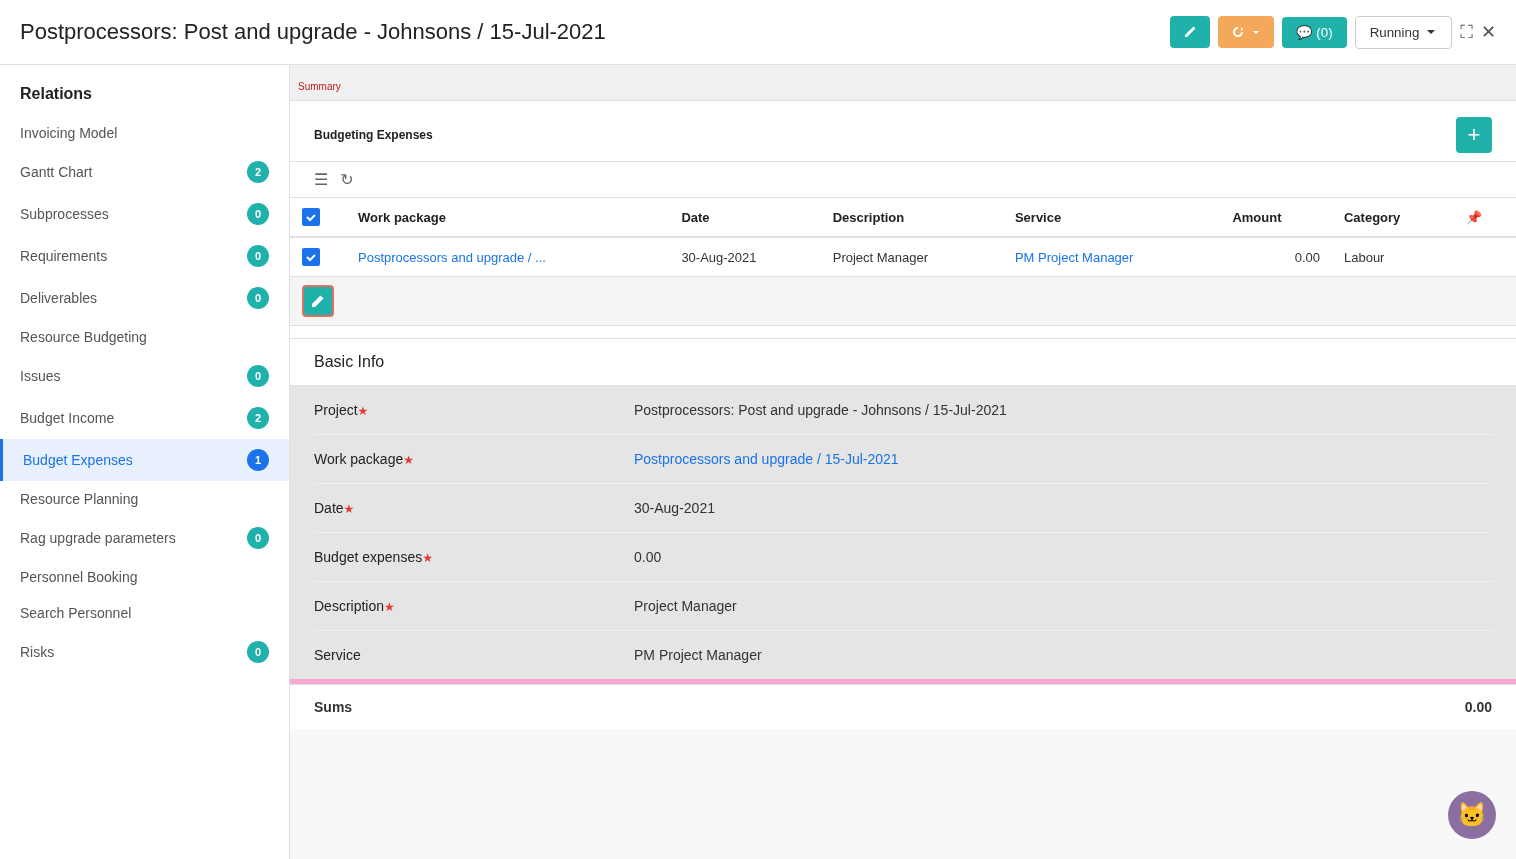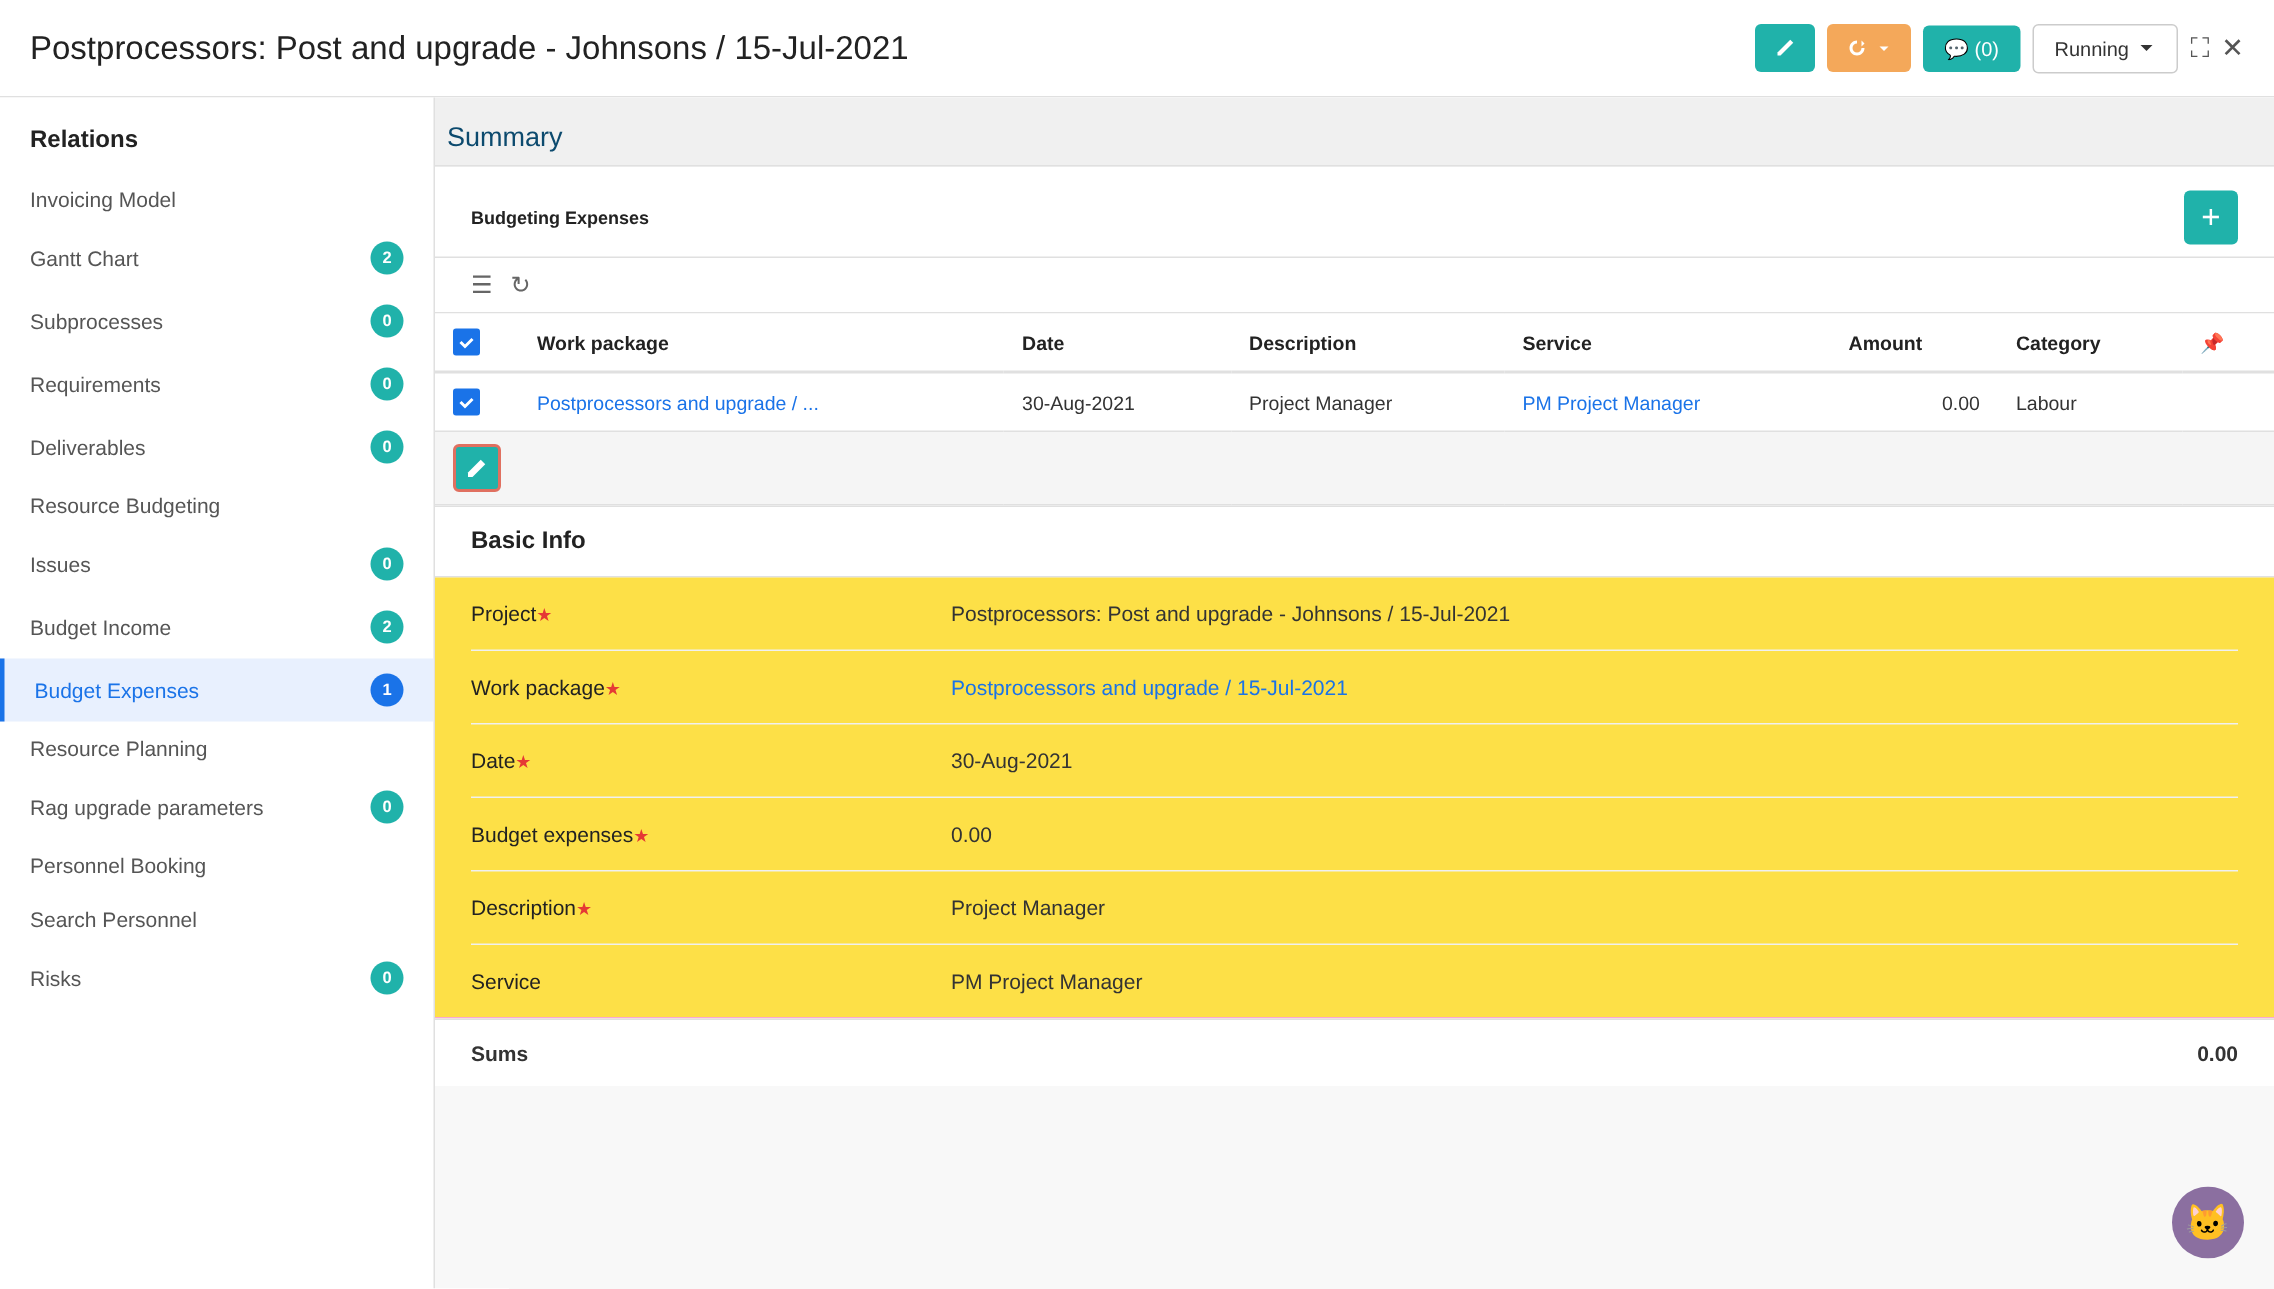--- a/index.html
+++ b/index.html
@@ -35,21 +35,21 @@
       background: #20b2aa; color: #fff; border-radius: 50%; width: 22px; height: 22px;
       display: flex; align-items: center; justify-content: center; font-size: 11px; font-weight: 700;
     }
     .sidebar-item.active .badge { background: #1a73e8; }
 
     
     .content { flex: 1; overflow-y: auto; background: #f8f8f8; }
     .content-inner { background: #fff; margin: 0; }
 
     
-    .summary-header { padding: 16px 24px 8px 8px; font-size: 18px; color: #0c4a6e; border-bottom: 1px solid #e0e0e0; background: #f0f0f0; }
+    .summary-header { padding: 16px 24px 8px 8px; font-size: 10px; color: #b91c1c; border-bottom: 1px solid #e0e0e0; background: #f0f0f0; }
 
     
     .section-header { padding: 16px 24px 8px 24px; display: flex; align-items: center; justify-content: space-between; border-bottom: 1px solid #e0e0e0; }
     .section-title { font-size: 12px; font-weight: 700; color: #222; }
     .btn-add { background: #20b2aa; border: none; color: #fff; border-radius: 4px; width: 36px; height: 36px; font-size: 22px; cursor: pointer; display: flex; align-items: center; justify-content: center; }
 
     
     .table-toolbar { padding: 8px 24px; display: flex; align-items: center; gap: 12px; border-bottom: 1px solid #e0e0e0; }
     .toolbar-icon { cursor: pointer; color: #666; font-size: 16px; }
 
@@ -59,22 +59,22 @@
     .data-table td { padding: 10px 12px; border-bottom: 1px solid #e0e0e0; font-size: 13px; color: #333; }
     .data-table .link-text { color: #1a73e8; cursor: pointer; }
     .checkbox-cell { width: 50px; text-align: center; }
     .checkbox-checked-bg { background: #1a73e8; width: 18px; height: 18px; border-radius: 2px; display: flex; align-items: center; justify-content: center; }
 
     
     .edit-row td { padding: 8px 12px; background: #f5f5f5; }
     .btn-edit-teal { background: #20b2aa; border: 2px solid #e07060; border-radius: 4px; color: #fff; width: 32px; height: 32px; cursor: pointer; display: flex; align-items: center; justify-content: center; }
 
     
-    .basic-info-header { padding: 14px 24px; font-size: 16px; font-weight: 700; color: #222; border-bottom: 1px solid #e0e0e0; border-top: 1px solid #e0e0e0; background: #fff; }
-    .info-section { background: #fde047; padding: 0 24px; border-bottom: 1px solid #f9a8d4; }
+    .basic-info-header { padding: 14px 24px; font-size: 16px; font-weight: 400; color: #222; border-bottom: 1px solid #e0e0e0; border-top: 1px solid #e0e0e0; background: #fff; margin-top: 12px; }
+    .info-section { background: #e5e5e5; padding: 0 24px; border-bottom: 5px solid #f9a8d4; }
     .info-row { display: flex; align-items: center; padding: 16px 0; border-bottom: 1px solid #f0f0f0; }
     .info-row:last-child { border-bottom: none; }
     .info-label { width: 320px; font-weight: 500; color: #222; font-size: 14px; flex-shrink: 0; }
     .info-value { color: #333; font-size: 14px; }
     .info-value.link-text { color: #1a73e8; cursor: pointer; }
     .required-star { color: #e53935; font-size: 12px; }
 
     
     .sums-row { display: flex; align-items: center; justify-content: space-between; padding: 14px 24px; border-top: 1px solid #e0e0e0; background: #fff; font-weight: 600; }
     .sums-left { color: #333; font-size: 14px; }

